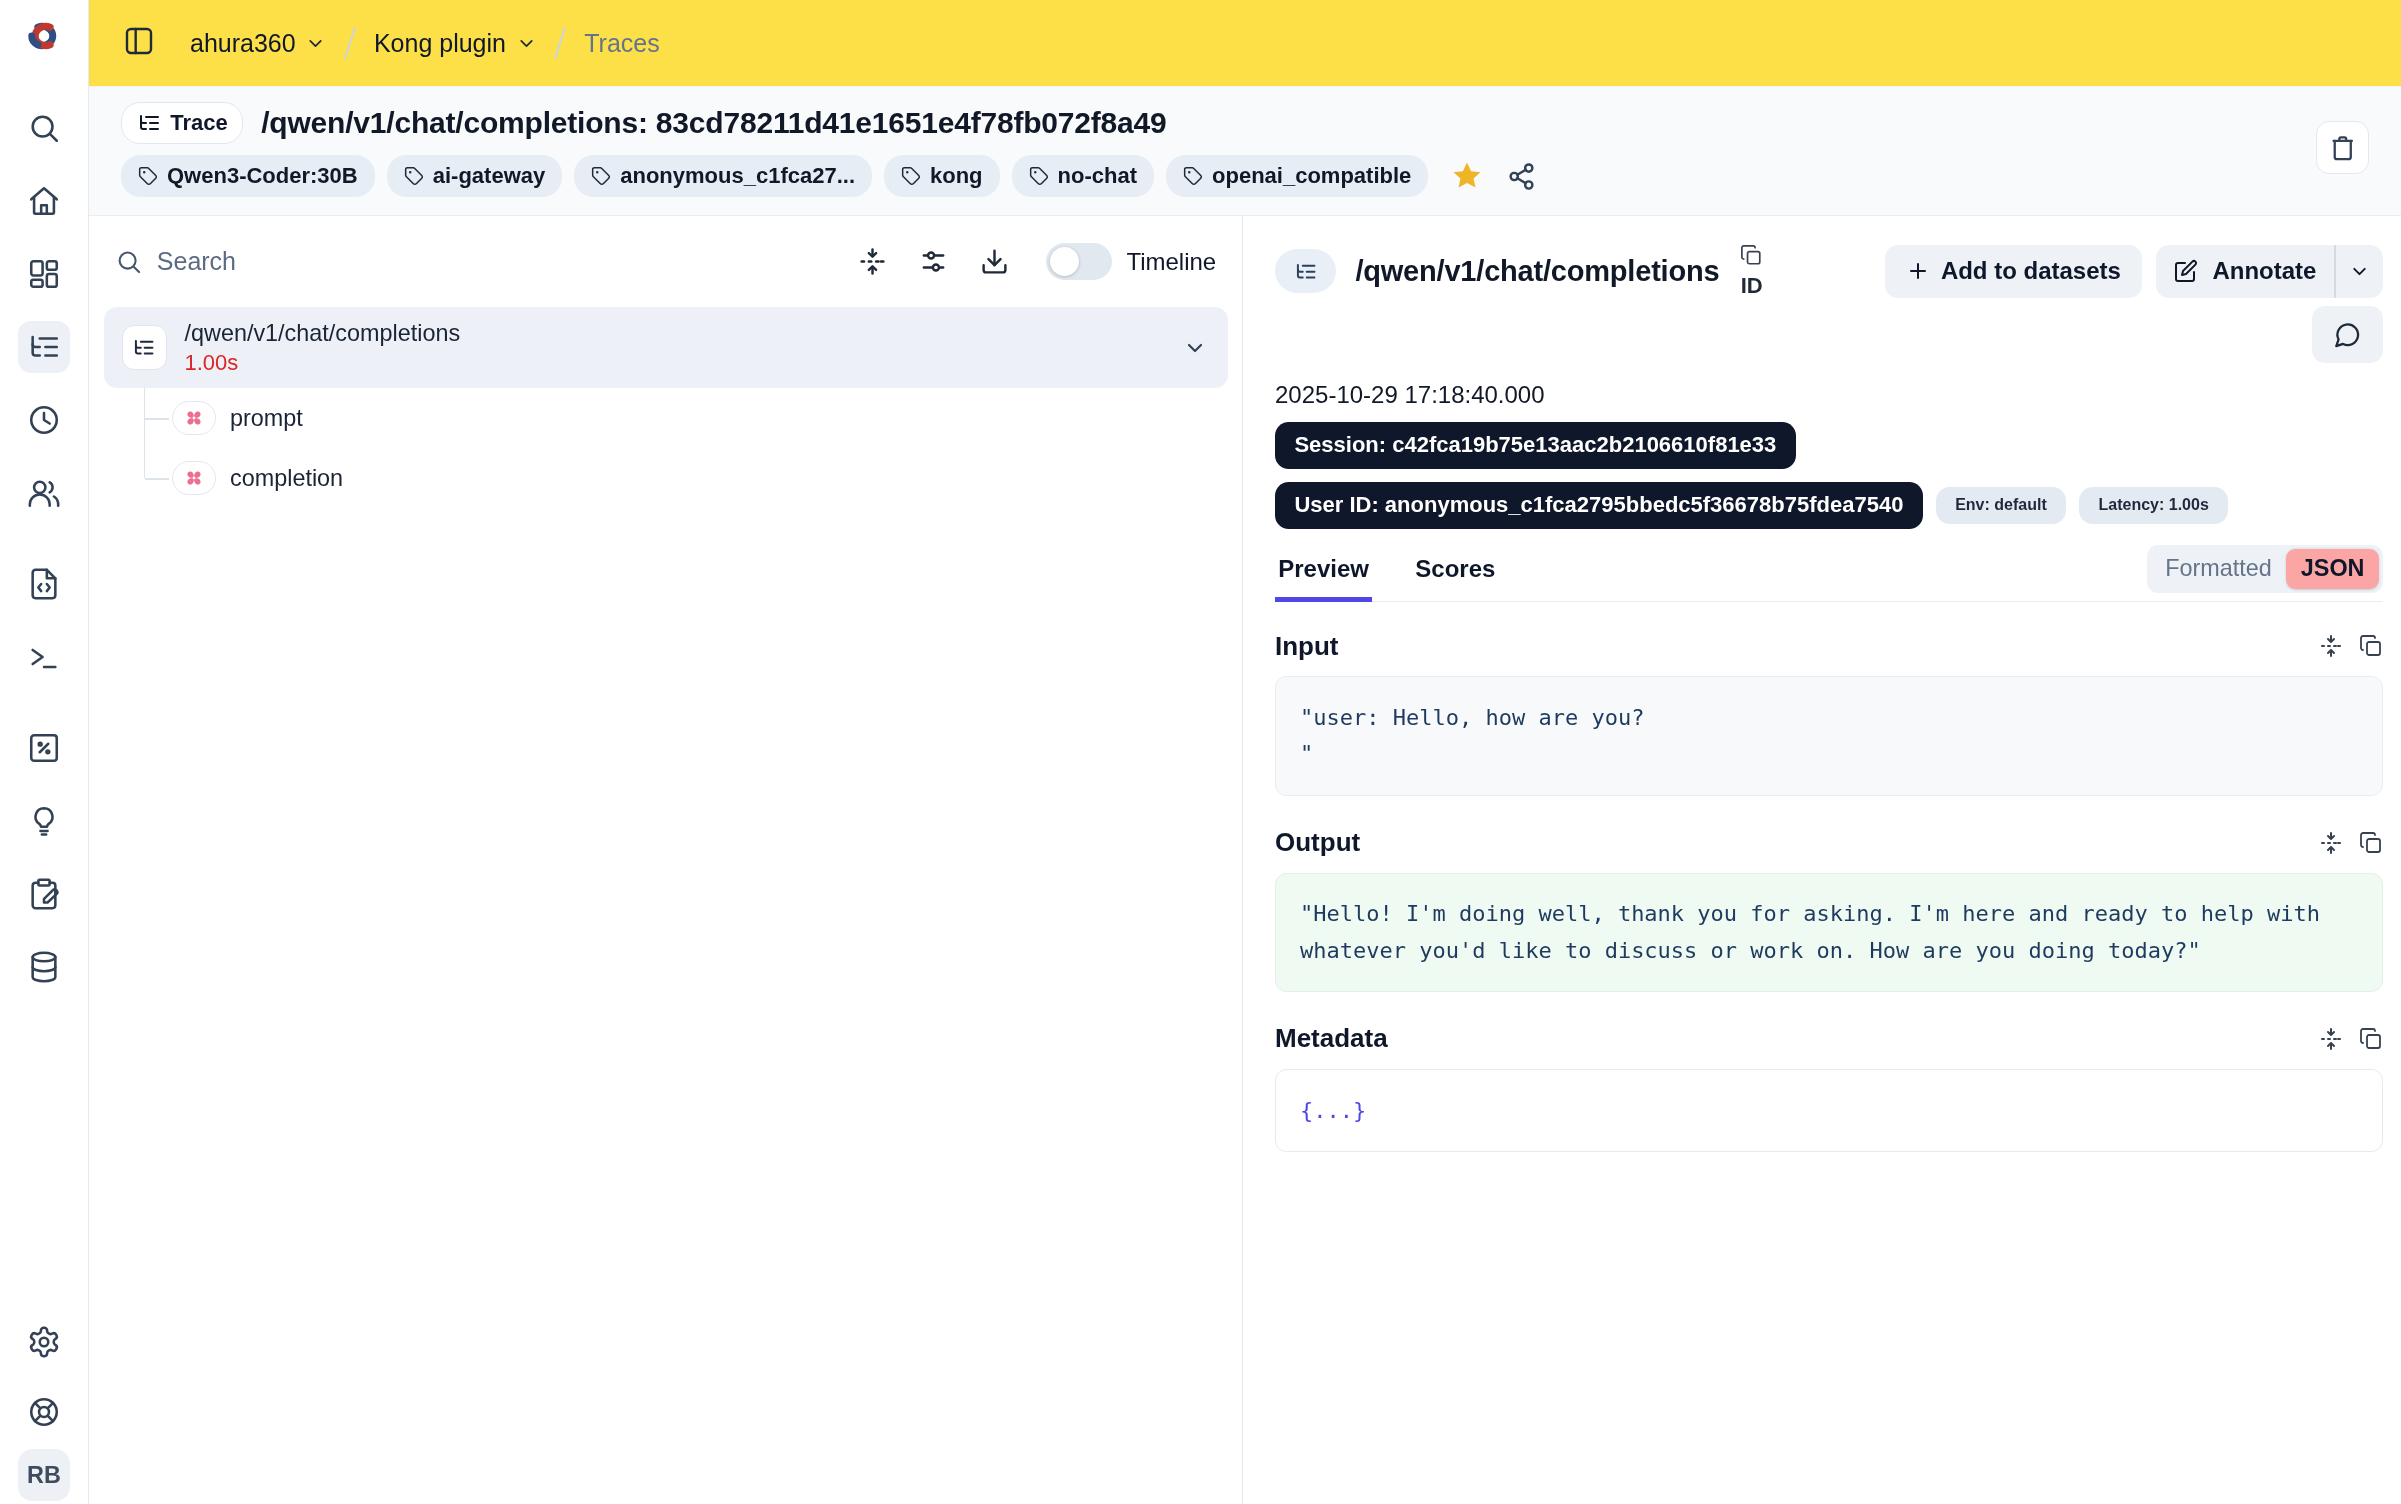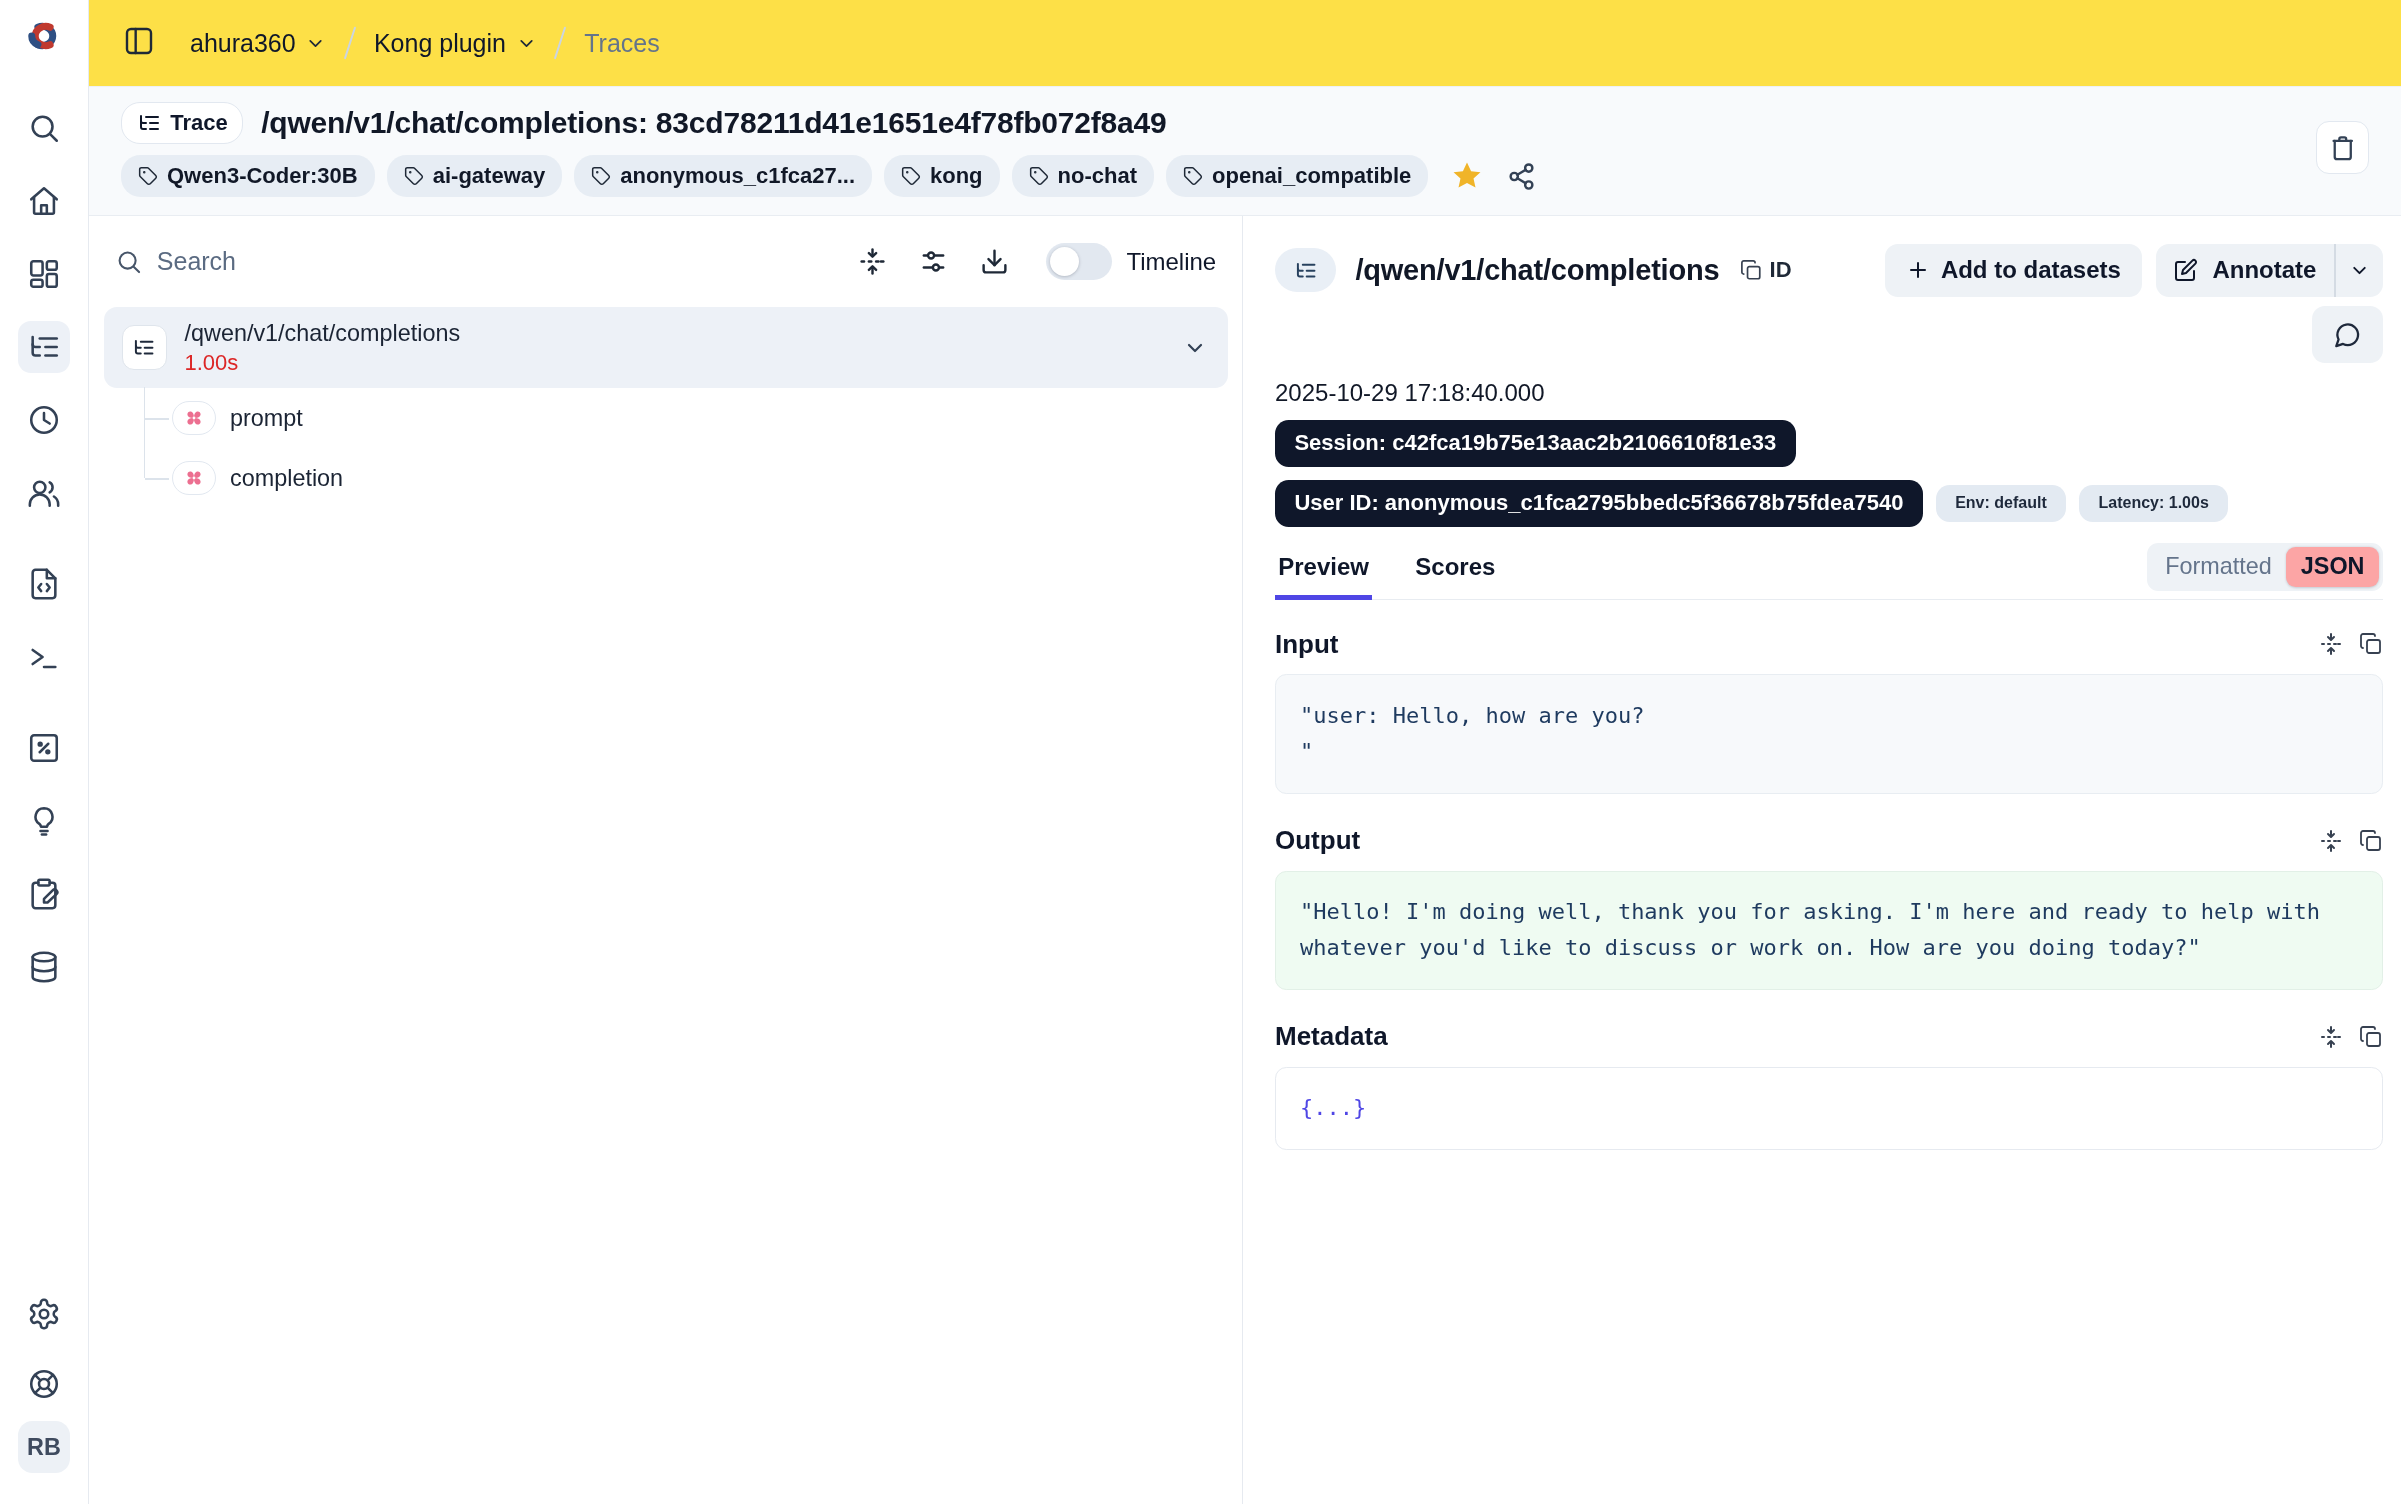--- a/index.html
+++ b/index.html
@@ -3,21 +3,21 @@
 <meta charset="utf-8">
 <style>
   * { margin:0; padding:0; box-sizing:border-box; }
   html,body { width:2401px; height:1505px; overflow:hidden; background:#fff;
     font-family:"Liberation Sans", sans-serif; color:#111827; }
   svg { display:block; }
   .app { display:flex; width:100%; height:100%; }
 
   
   .sidebar { width:89px; height:100%; background:#fff; border-right:0.8px solid #e6eaf0;
-    display:flex; flex-direction:column; align-items:center; padding:13px 0 32px; flex-shrink:0; }
+    display:flex; flex-direction:column; align-items:center; padding:13px 0 4px; flex-shrink:0; }
   .logo { width:45px; height:45px; display:flex; align-items:center; justify-content:center; }
   .nav { margin-top:44px; display:flex; flex-direction:column; align-items:center; }
   .nav-item { width:52px; height:52px; border-radius:13px; display:flex; align-items:center;
     justify-content:center; color:#334155; margin-bottom:21px; cursor:pointer; }
   .nav-item svg { width:34px; height:34px; }
   .nav-item.active { background:#edf1f7; }
   .nav-item.group-gap { margin-top:18px; }
   .sidebar-bottom { margin-top:auto; display:flex; flex-direction:column; align-items:center; }
   .avatar { width:52px; height:52px; border-radius:14.5px; background:#edf1f6; color:#3f4b5f;
     font-size:23.4px; font-weight:600; display:flex; align-items:center; justify-content:center; margin-top:11.3px; }
@@ -92,21 +92,21 @@
   .obs-badge svg { width:22px; height:22px; }
   .tree-child-label { font-size:23.4px; color:#1b2434; margin-left:14.5px; }
 
   
   .detail-panel { flex:1; padding:27.5px 18px 0 32px; position:relative; min-width:0; }
   .detail-header { display:flex; align-items:center; }
   .detail-type-pill { width:61px; height:44px; background:#e9eff6; border-radius:22px; display:flex;
     align-items:center; justify-content:center; color:#27415e; flex-shrink:0; }
   .detail-type-pill svg { width:23.4px; height:23.4px; }
   .detail-title { font-size:29px; font-weight:700; color:#111827; margin-left:19.4px; letter-spacing:-0.2px; }
-  .id-copy { display:flex; align-items:center; gap:6.5px; margin-left:21px; color:#1f2937; cursor:pointer; }
+  .id-copy { display:flex; align-items:center; gap:6.5px; margin-left:21px; color:#1f2937; cursor:pointer;flex-direction:column; }
   .id-copy svg { width:22.6px; height:22.6px; color:#374151; }
   .id-copy span { font-size:22px; font-weight:600; }
   .header-actions { margin-left:auto; display:flex; align-items:center; }
   .btn { display:flex; align-items:center; background:#eef2f6; border-radius:13px; height:53px;
     font-size:24px; font-weight:600; color:#0f172a; cursor:pointer; }
   .btn-add { padding:0 21px; gap:10.5px; }
   .btn svg { width:24px; height:24px; color:#0f172a; }
   .btn-annotate { margin-left:14.5px; padding:0; }
   .btn-annotate .annotate-main { display:flex; align-items:center; gap:14px; padding:0 18px; }
   .btn-annotate .split { width:1.6px; height:53px; background:#d4dbe3; }

